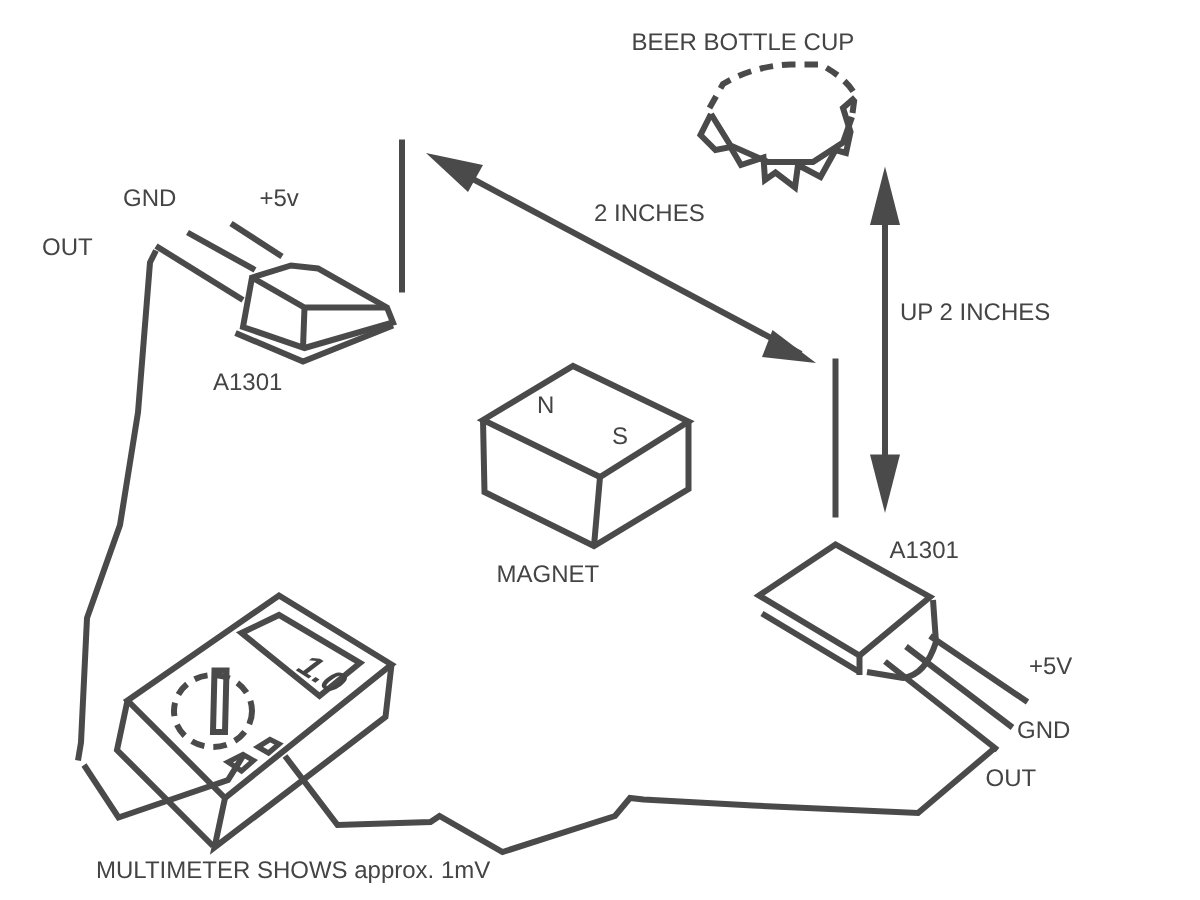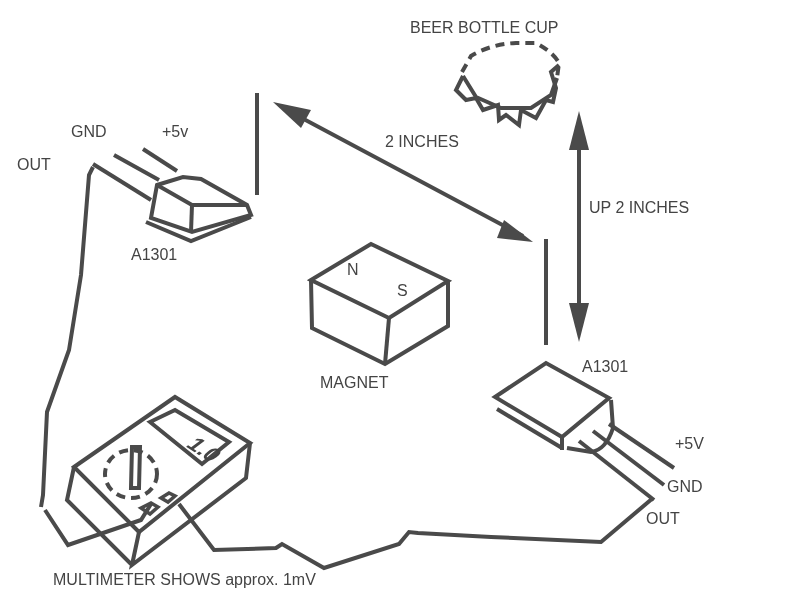--- a/index.html
+++ b/index.html
@@ -1,17 +1,17 @@
 <!DOCTYPE html>
 <html><head>
 <meta charset="utf-8">
 <style>
   html, body { margin: 0; padding: 0; background: #ffffff; }
   body { width: 800px; height: 600px; overflow: hidden; }
-  #canvas { position: absolute; left: 1px; top: 0; width: 655px; height: 600px; }
+  #canvas { position: absolute; left: 12px; top: 0; width: 655px; height: 600px; }
   svg { display: block; }
   .ln { stroke: #4a4a4a; stroke-width: 4; fill: none; stroke-linecap: butt; stroke-linejoin: miter; }
   .thin { stroke: #4a4a4a; stroke-width: 3.5; fill: none; }
   .dash { stroke: #4a4a4a; stroke-width: 4; fill: none; stroke-dasharray: 9 6; }
   .txt { font-family: "Liberation Sans", sans-serif; font-size: 16px; fill: #444444; }
   .arrowhead { fill: #4a4a4a; stroke: none; }
 </style>
 </head>
 <body>
 

